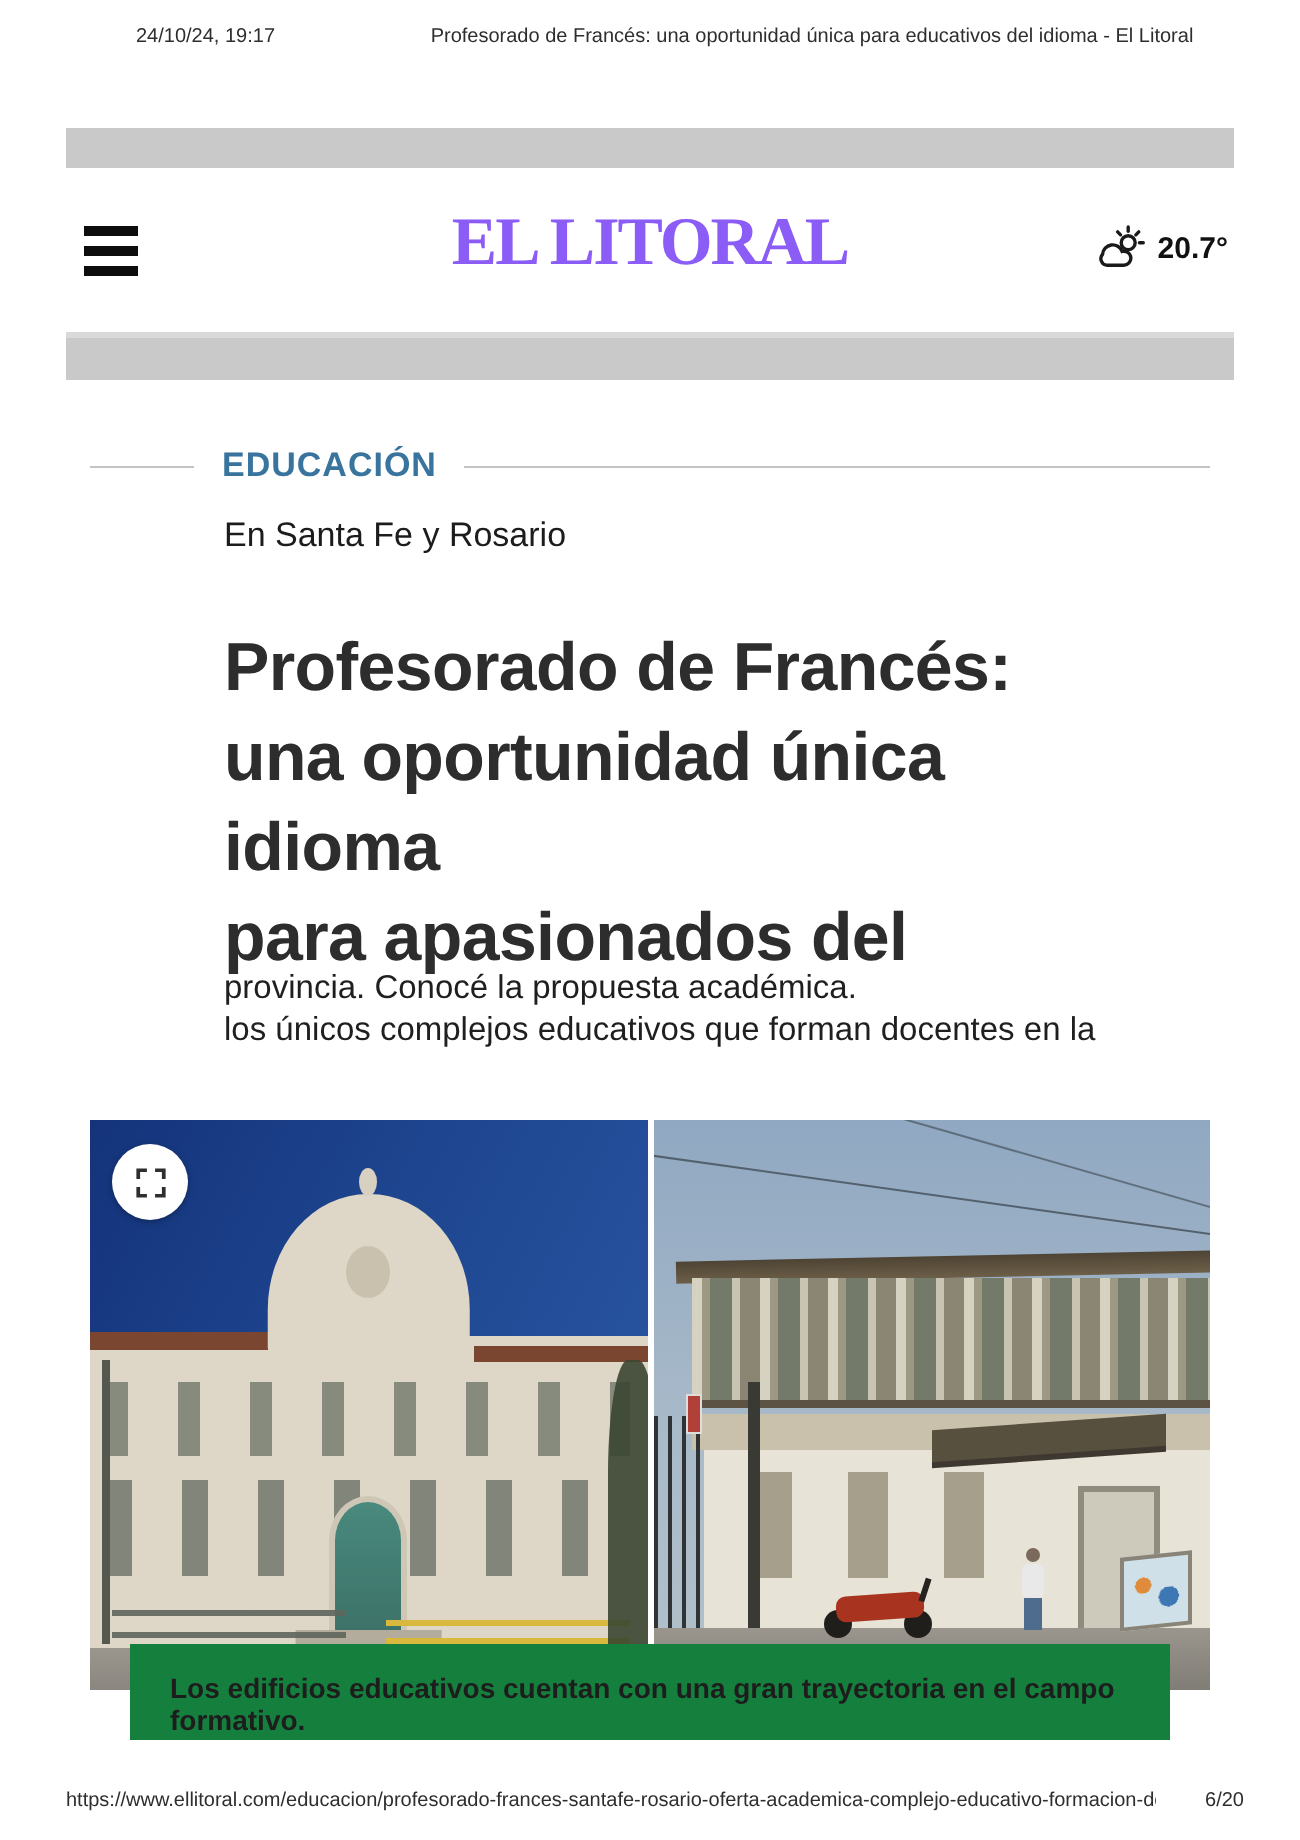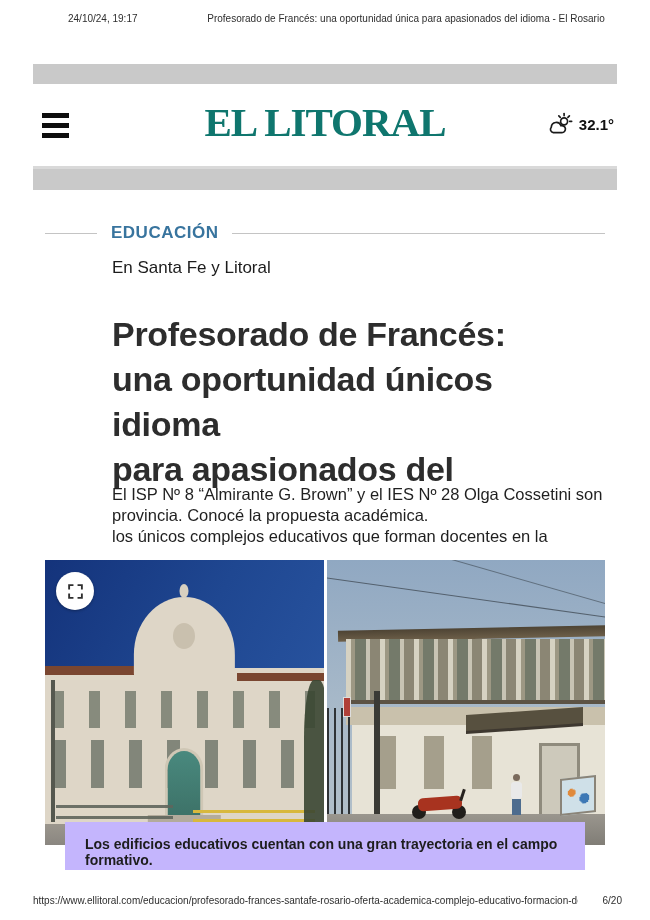--- a/index.html
+++ b/index.html
@@ -25,22 +25,22 @@
   .ad-bar { position:absolute; left:33px; right:33px; background:#c9c9c9; }
   .ad-bar.one { top:64px; height:20px; }
   .ad-bar.two { top:166px; height:24px; border-top:3px solid #d9d9d9; }
 
   
   .masthead { position:absolute; top:100px; left:0; right:0; height:48px; }
   .hamburger { position:absolute; left:42px; top:13px; width:27px; height:25px; cursor:pointer; }
   .hamburger span { display:block; height:5px; background:#0d0d0d; margin-bottom:5px; }
   .hamburger span:last-child { margin-bottom:0; }
   .logo { position:absolute; left:50%; top:-2px; transform:translateX(-50%);
-    font-family:"Liberation Serif", serif; font-weight:bold; font-size:41px;
-    line-height:48px; color:#0f766e; letter-spacing:-1px; white-space:nowrap; }
+    font-family:"Liberation Serif", serif; font-weight:bold; font-size:34px;
+    line-height:48px; color:#8b5cf6; letter-spacing:-1px; white-space:nowrap; }
   .weather { position:absolute; right:36px; top:11px; display:flex; align-items:center; gap:5px; }
   .weather .temp { font-weight:bold; font-size:15px; color:#111; }
 
   
   .section-row { position:absolute; top:222px; left:45px; right:45px;
     display:flex; align-items:center; gap:14px; height:22px;text-align:center; }
   .rule { height:1px; background:#c4c4c4; }
   .rule.left { width:52px; }
   .rule.right { flex:1; }
   .section-label { color:#38749e; font-size:17px; font-weight:bold; letter-spacing:.5px; }
@@ -120,29 +120,29 @@
   .pr-mural { right:3%; bottom:11%; width:13%; height:13%;
     background:radial-gradient(circle at 30% 40%,#e08a3c 0 4px,rgba(0,0,0,0) 4px),
                radial-gradient(circle at 70% 60%,#3d78b5 0 5px,rgba(0,0,0,0) 5px),
                #cfe0e8; border:2px solid #8a8478; transform:skewY(-6deg); }
 
   
   .expand-btn { position:absolute; left:11px; top:12px; width:38px; height:38px;
     border-radius:50%; background:#fff; display:flex; align-items:center;
     justify-content:center; box-shadow:0 1px 3px rgba(0,0,0,.3); cursor:pointer; z-index:3; }
   .caption-box { position:absolute; left:20px; right:20px; top:262px; bottom:0;
-    background:#c4b5fd; padding:14px 10px 0 20px; z-index:2; }
+    background:#15803d; padding:14px 10px 0 20px; z-index:2; }
   .caption { font-size:14px; font-weight:bold; color:#1d1d1d; }
 </style>
 </head>
 <body>
 
 <div class="print-header">
   <span class="ph-date">24/10/24, 19:17</span>
-  <span class="ph-title">Profesorado de Francés: una oportunidad única para apasionados del idioma - El Rosario</span>
+  <span class="ph-title">Profesorado de Francés: una oportunidad única para educativos del idioma - El Litoral</span>
 </div>
 
 <div class="ad-bar one"></div>
 <div class="ad-bar two"></div>
 
 <div class="masthead">
   <div class="hamburger">
     <span></span>
     <span></span>
     <span></span>
@@ -150,41 +150,40 @@
   <div class="logo">EL LITORAL</div>
   <div class="weather">
     <svg width="27" height="27" viewBox="0 0 24 24" fill="none" stroke="#1a1a1a" stroke-width="1.5" stroke-linecap="round">
       <circle cx="15.2" cy="9.2" r="3.1"></circle>
       <line x1="15.2" y1="2.2" x2="15.2" y2="4.1"></line>
       <line x1="19.9" y1="4.4" x2="18.6" y2="5.7"></line>
       <line x1="21.9" y1="9.2" x2="20.2" y2="9.2"></line>
       <line x1="10.5" y1="4.4" x2="11.8" y2="5.7"></line>
       <path d="M5.6 19.2 h7.6 a3.1 3.1 0 1 0 -0.7 -6.1 a4.5 4.5 0 0 0 -8.7 1.3 a2.9 2.9 0 0 0 1.8 4.8 Z" fill="#ffffff"></path>
     </svg>
-    <span class="temp">32.1°</span>
+    <span class="temp">20.7°</span>
   </div>
 </div>
 
 <div class="section-row">
   <div class="rule left"></div>
   <div class="section-label">EDUCACIÓN</div>
   <div class="rule right"></div>
 </div>
 
-<div class="kicker">En Santa Fe y Litoral</div>
+<div class="kicker">En Santa Fe y Rosario</div>
 
 <h1 class="headline">
   <div>Profesorado de Francés:</div>
-  <div>una oportunidad únicos</div>
+  <div>una oportunidad única</div>
   <div>idioma</div>
   <div>para apasionados del</div>
 </h1>
 
 <div class="subtitle">
-  <div>El ISP Nº 8 “Almirante G. Brown” y el IES Nº 28 Olga Cossetini son</div>
   <div>provincia. Conocé la propuesta académica.</div>
   <div>los únicos complejos educativos que forman docentes en la</div>
 </div>
 
 <div class="figure">
   <div class="expand-btn">
     <svg width="17" height="17" viewBox="0 0 20 20" fill="none" stroke="#2f2f2f" stroke-width="2.2" stroke-linecap="square">
       <path d="M2.5 6.5 V2.5 H6.5"></path>
       <path d="M13.5 2.5 H17.5 V6.5"></path>
       <path d="M17.5 13.5 V17.5 H13.5"></path>

